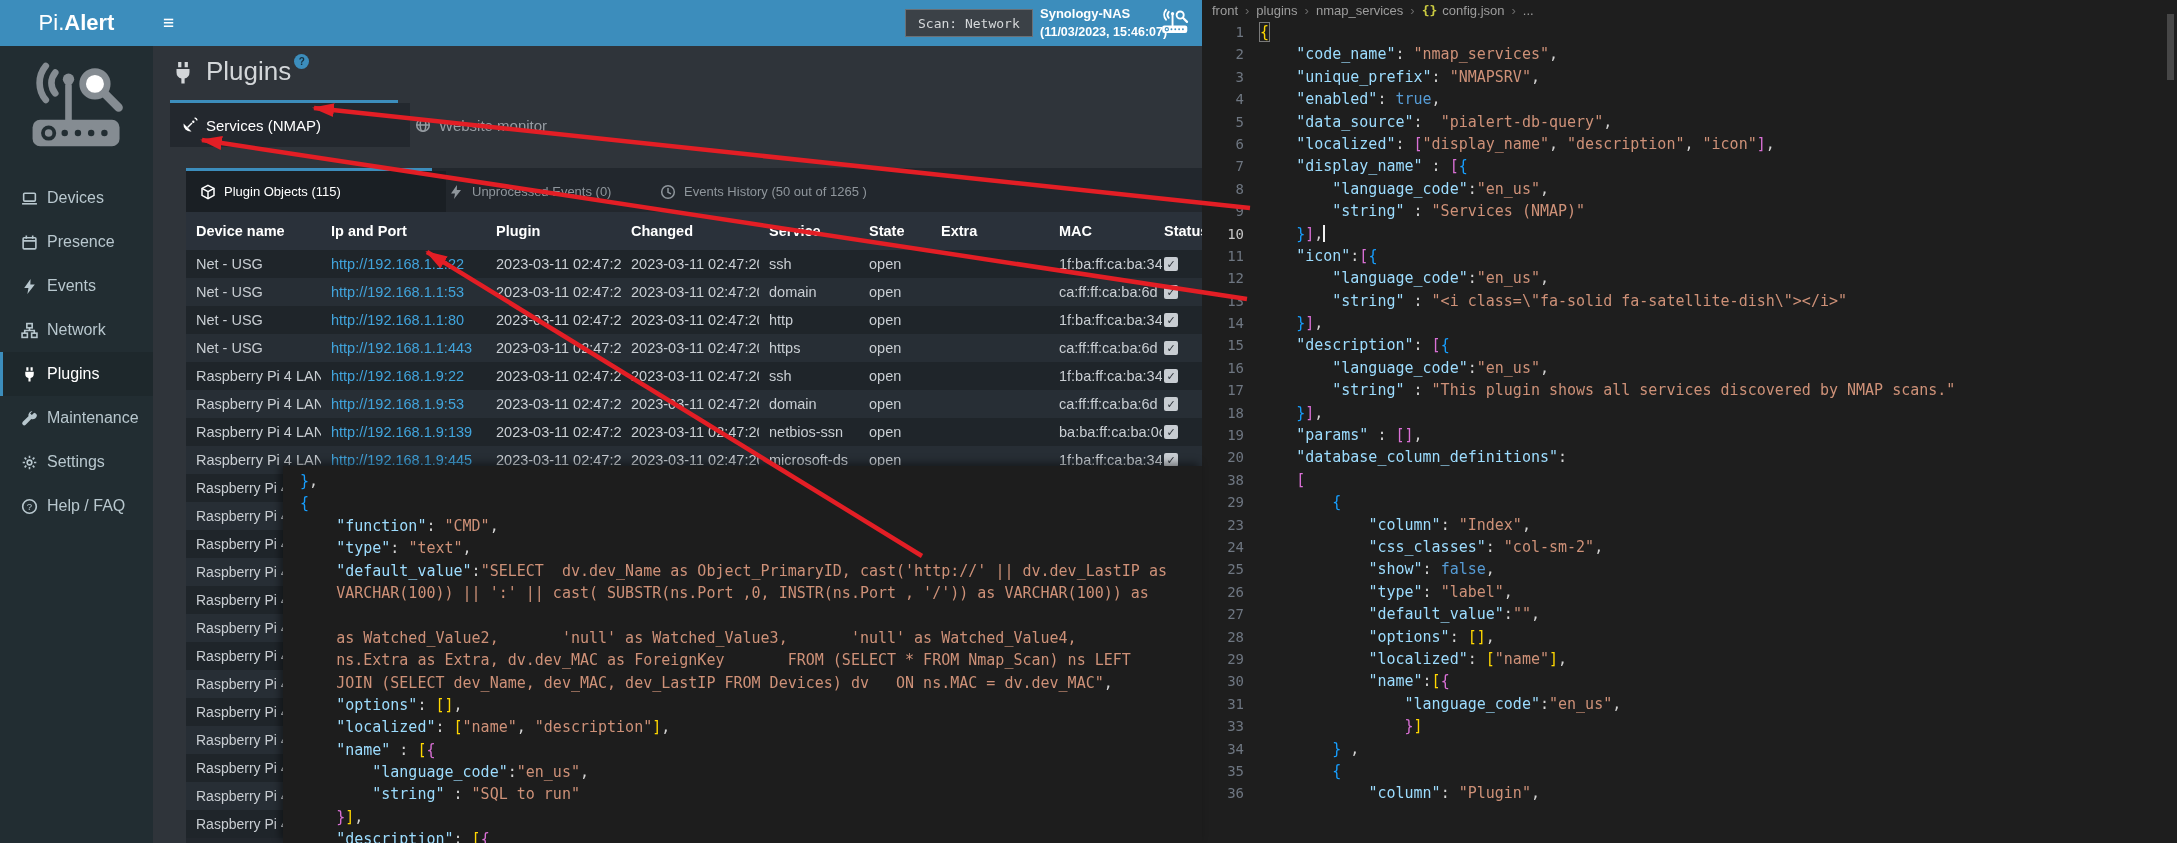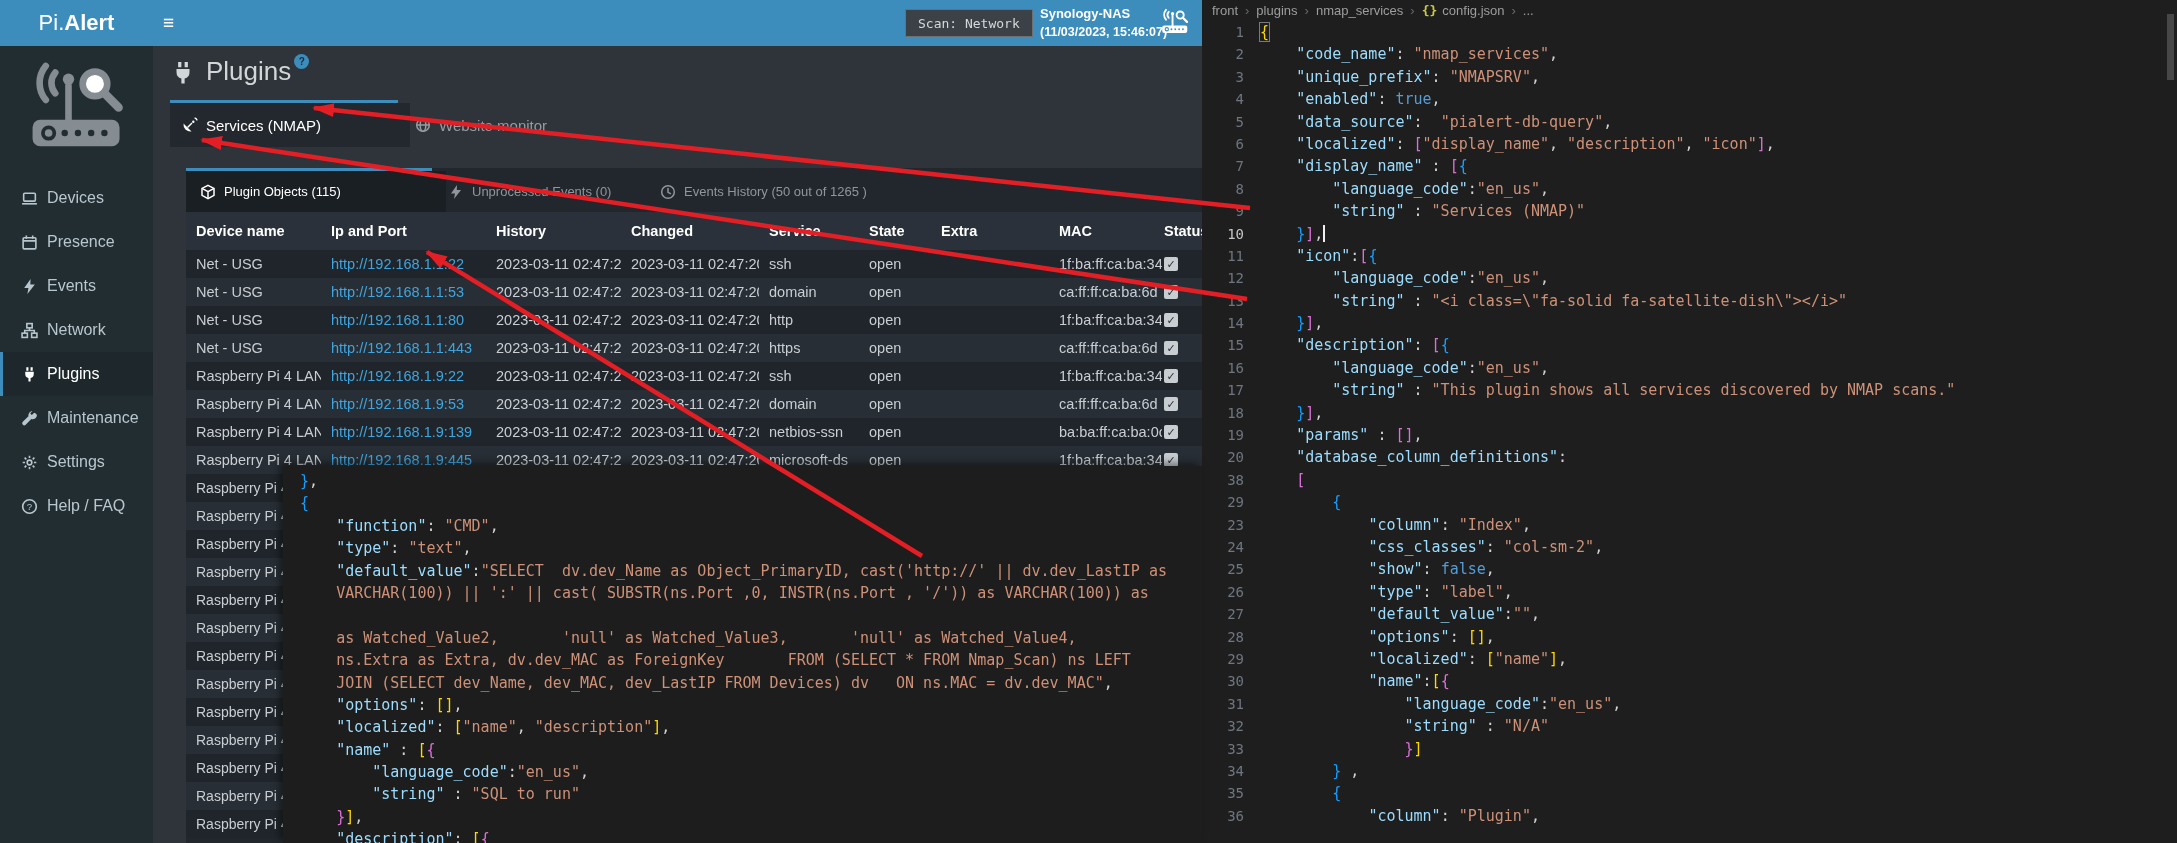--- a/index.html
+++ b/index.html
@@ -269,21 +269,21 @@
       </div>
       <div class="subtab" id="subtab-history">
         <svg class="tab-icn icn">
             <use href="#sym-clock"></use>
           </svg>
         <span>Events History (50 out of 1265 )</span>
       </div>
       <div id="thead">
           <div class="cell c0">Device name</div>
           <div class="cell c1">Ip and Port</div>
-          <div class="cell c2">History</div>
+          <div class="cell c2">Plugin</div>
           <div class="cell c3">Changed</div>
           <div class="cell c4">Service</div>
           <div class="cell c5">State</div>
           <div class="cell c6">Extra</div>
           <div class="cell c7">MAC</div>
           <div class="cell c8">Status</div>
         </div>
       <div id="tbody">
           <div class="trow odd">
             <div class="cell c0">Net - USG</div>
@@ -466,21 +466,20 @@
         <div class="eline"><span class="lnum">29</span><span class="lcode"><span>        </span><span class="tk-u">{</span></span></div>
         <div class="eline"><span class="lnum">23</span><span class="lcode"><span>            </span><span class="tk-k">"column"</span><span class="tk-p">: </span><span class="tk-s">"Index"</span><span class="tk-p">,</span></span></div>
         <div class="eline"><span class="lnum">24</span><span class="lcode"><span>            </span><span class="tk-k">"css_classes"</span><span class="tk-p">: </span><span class="tk-s">"col-sm-2"</span><span class="tk-p">,</span></span></div>
         <div class="eline"><span class="lnum">25</span><span class="lcode"><span>            </span><span class="tk-k">"show"</span><span class="tk-p">: </span><span class="tk-b">false</span><span class="tk-p">,</span></span></div>
         <div class="eline"><span class="lnum">26</span><span class="lcode"><span>            </span><span class="tk-k">"type"</span><span class="tk-p">: </span><span class="tk-s">"label"</span><span class="tk-p">,</span></span></div>
         <div class="eline"><span class="lnum">27</span><span class="lcode"><span>            </span><span class="tk-k">"default_value"</span><span class="tk-p">:</span><span class="tk-s">""</span><span class="tk-p">,</span></span></div>
         <div class="eline"><span class="lnum">28</span><span class="lcode"><span>            </span><span class="tk-k">"options"</span><span class="tk-p">: </span><span class="tk-y">[]</span><span class="tk-p">,</span></span></div>
         <div class="eline"><span class="lnum">29</span><span class="lcode"><span>            </span><span class="tk-k">"localized"</span><span class="tk-p">: </span><span class="tk-y">[</span><span class="tk-s">"name"</span><span class="tk-y">]</span><span class="tk-p">,</span></span></div>
         <div class="eline"><span class="lnum">30</span><span class="lcode"><span>            </span><span class="tk-k">"name"</span><span class="tk-p">:</span><span class="tk-y">[</span><span class="tk-m">{</span></span></div>
         <div class="eline"><span class="lnum">31</span><span class="lcode"><span>                </span><span class="tk-k">"language_code"</span><span class="tk-p">:</span><span class="tk-s">"en_us"</span><span class="tk-p">,</span></span></div>
-        <div class="eline"><span class="lnum">32</span><span class="lcode"><span>                </span><span class="tk-k">"string"</span><span class="tk-p"> : </span><span class="tk-s">"N/A"</span></span></div>
         <div class="eline"><span class="lnum">33</span><span class="lcode"><span>                </span><span class="tk-m">}</span><span class="tk-y">]</span></span></div>
         <div class="eline"><span class="lnum">34</span><span class="lcode"><span>        </span><span class="tk-u">}</span><span class="tk-p"> ,</span></span></div>
         <div class="eline"><span class="lnum">35</span><span class="lcode"><span>        </span><span class="tk-u">{</span></span></div>
         <div class="eline"><span class="lnum">36</span><span class="lcode"><span>            </span><span class="tk-k">"column"</span><span class="tk-p">: </span><span class="tk-s">"Plugin"</span><span class="tk-p">,</span></span></div>
       </div>
   </div>
 
   <svg id="arrows">
     <defs>
       <marker id="ah" viewBox="0 0 22 16" markerUnits="userSpaceOnUse" markerWidth="22" markerHeight="16" refX="20" refY="8" orient="auto">

